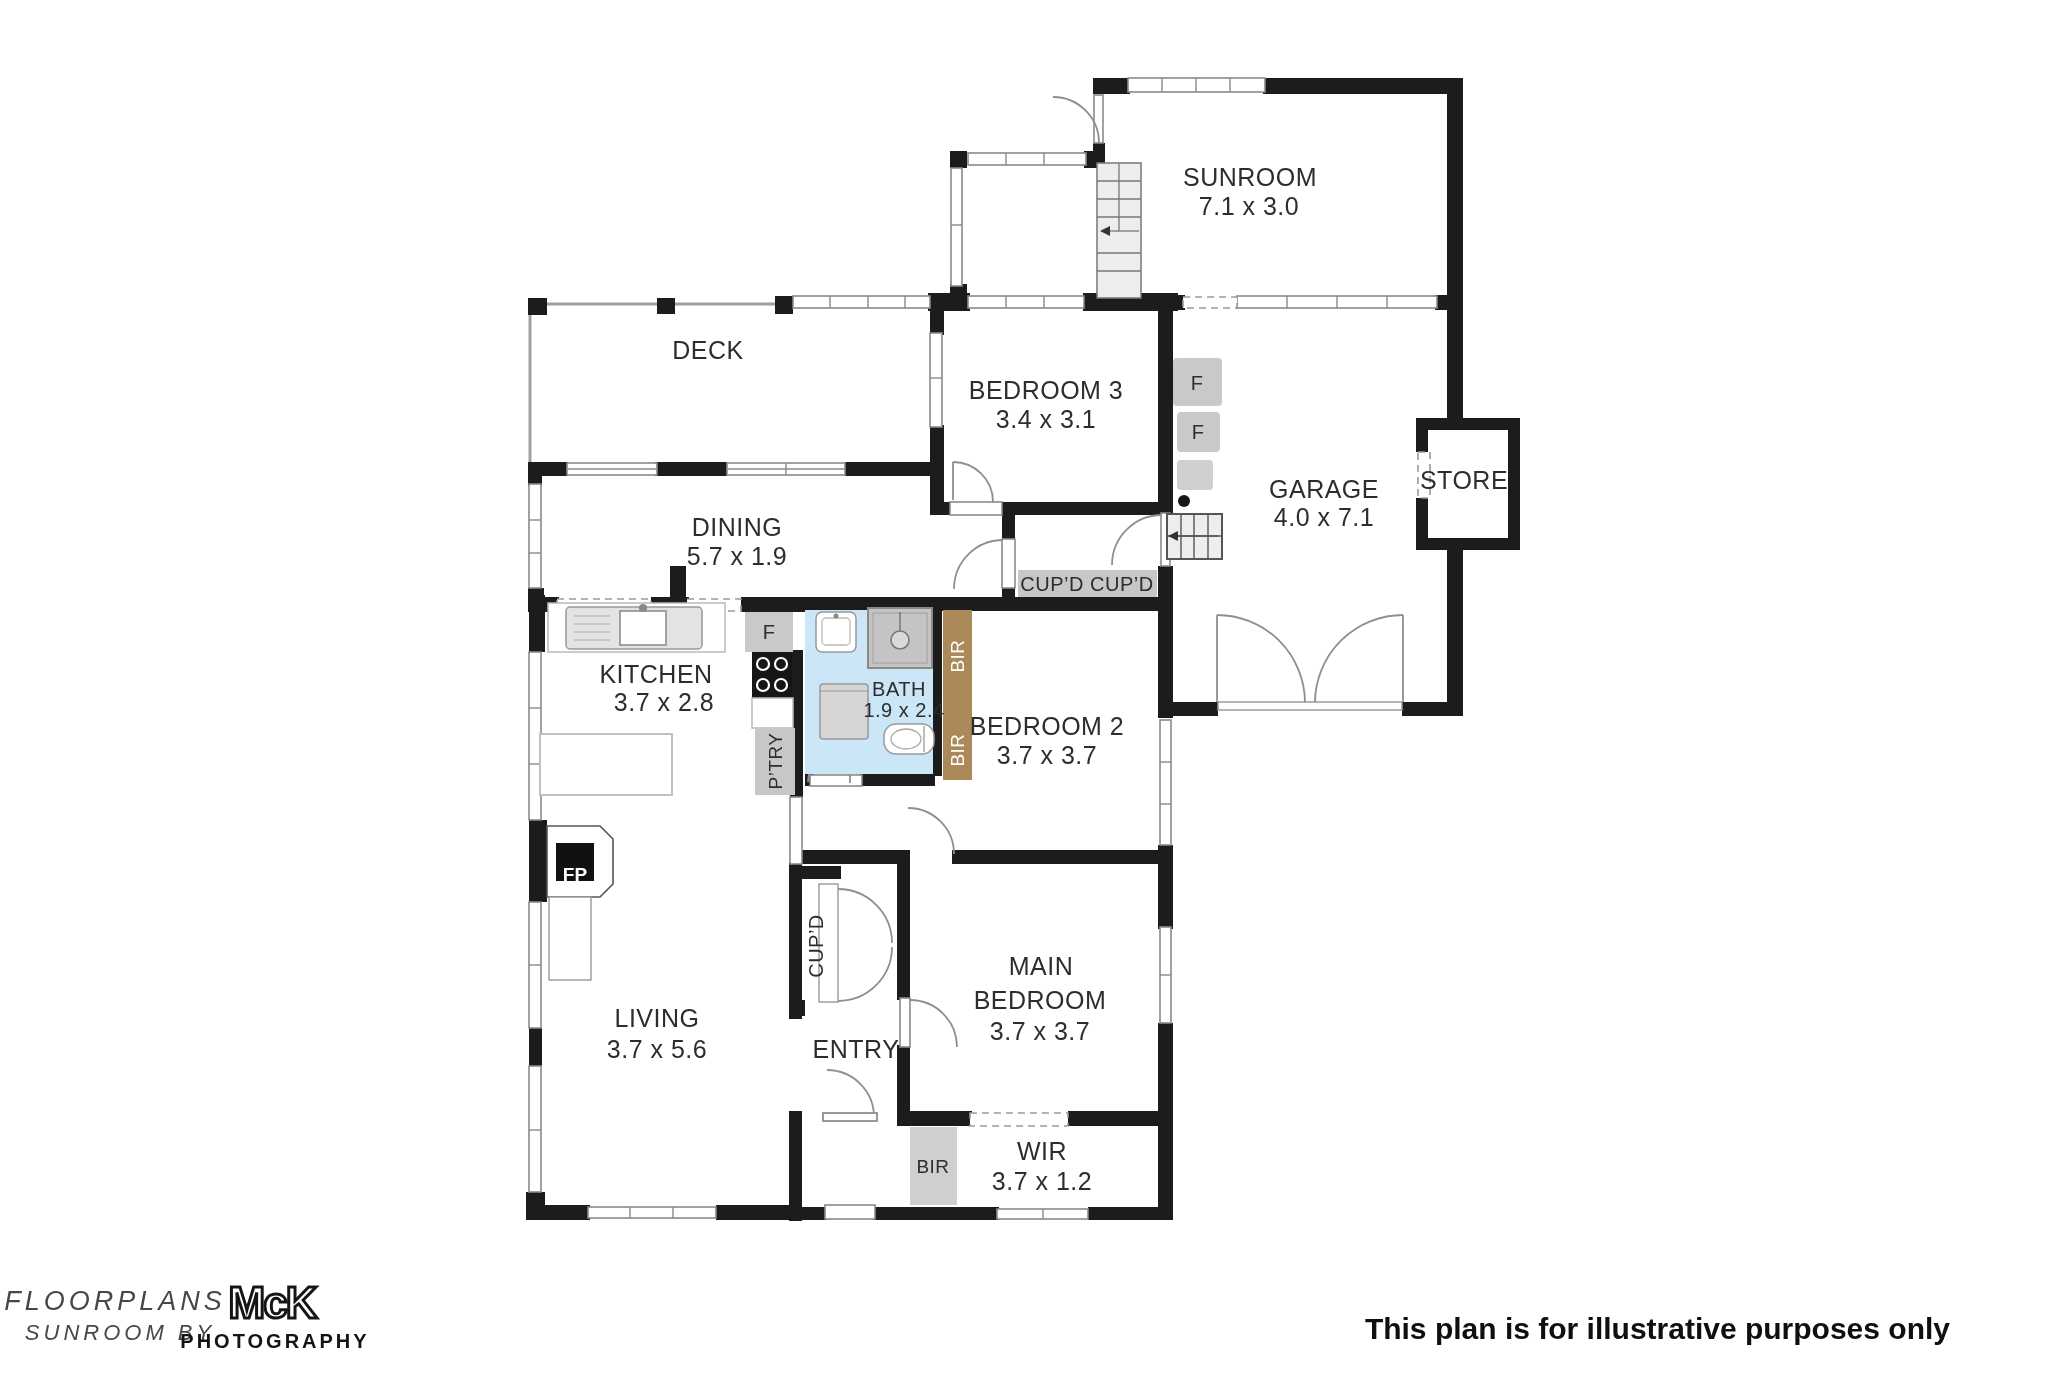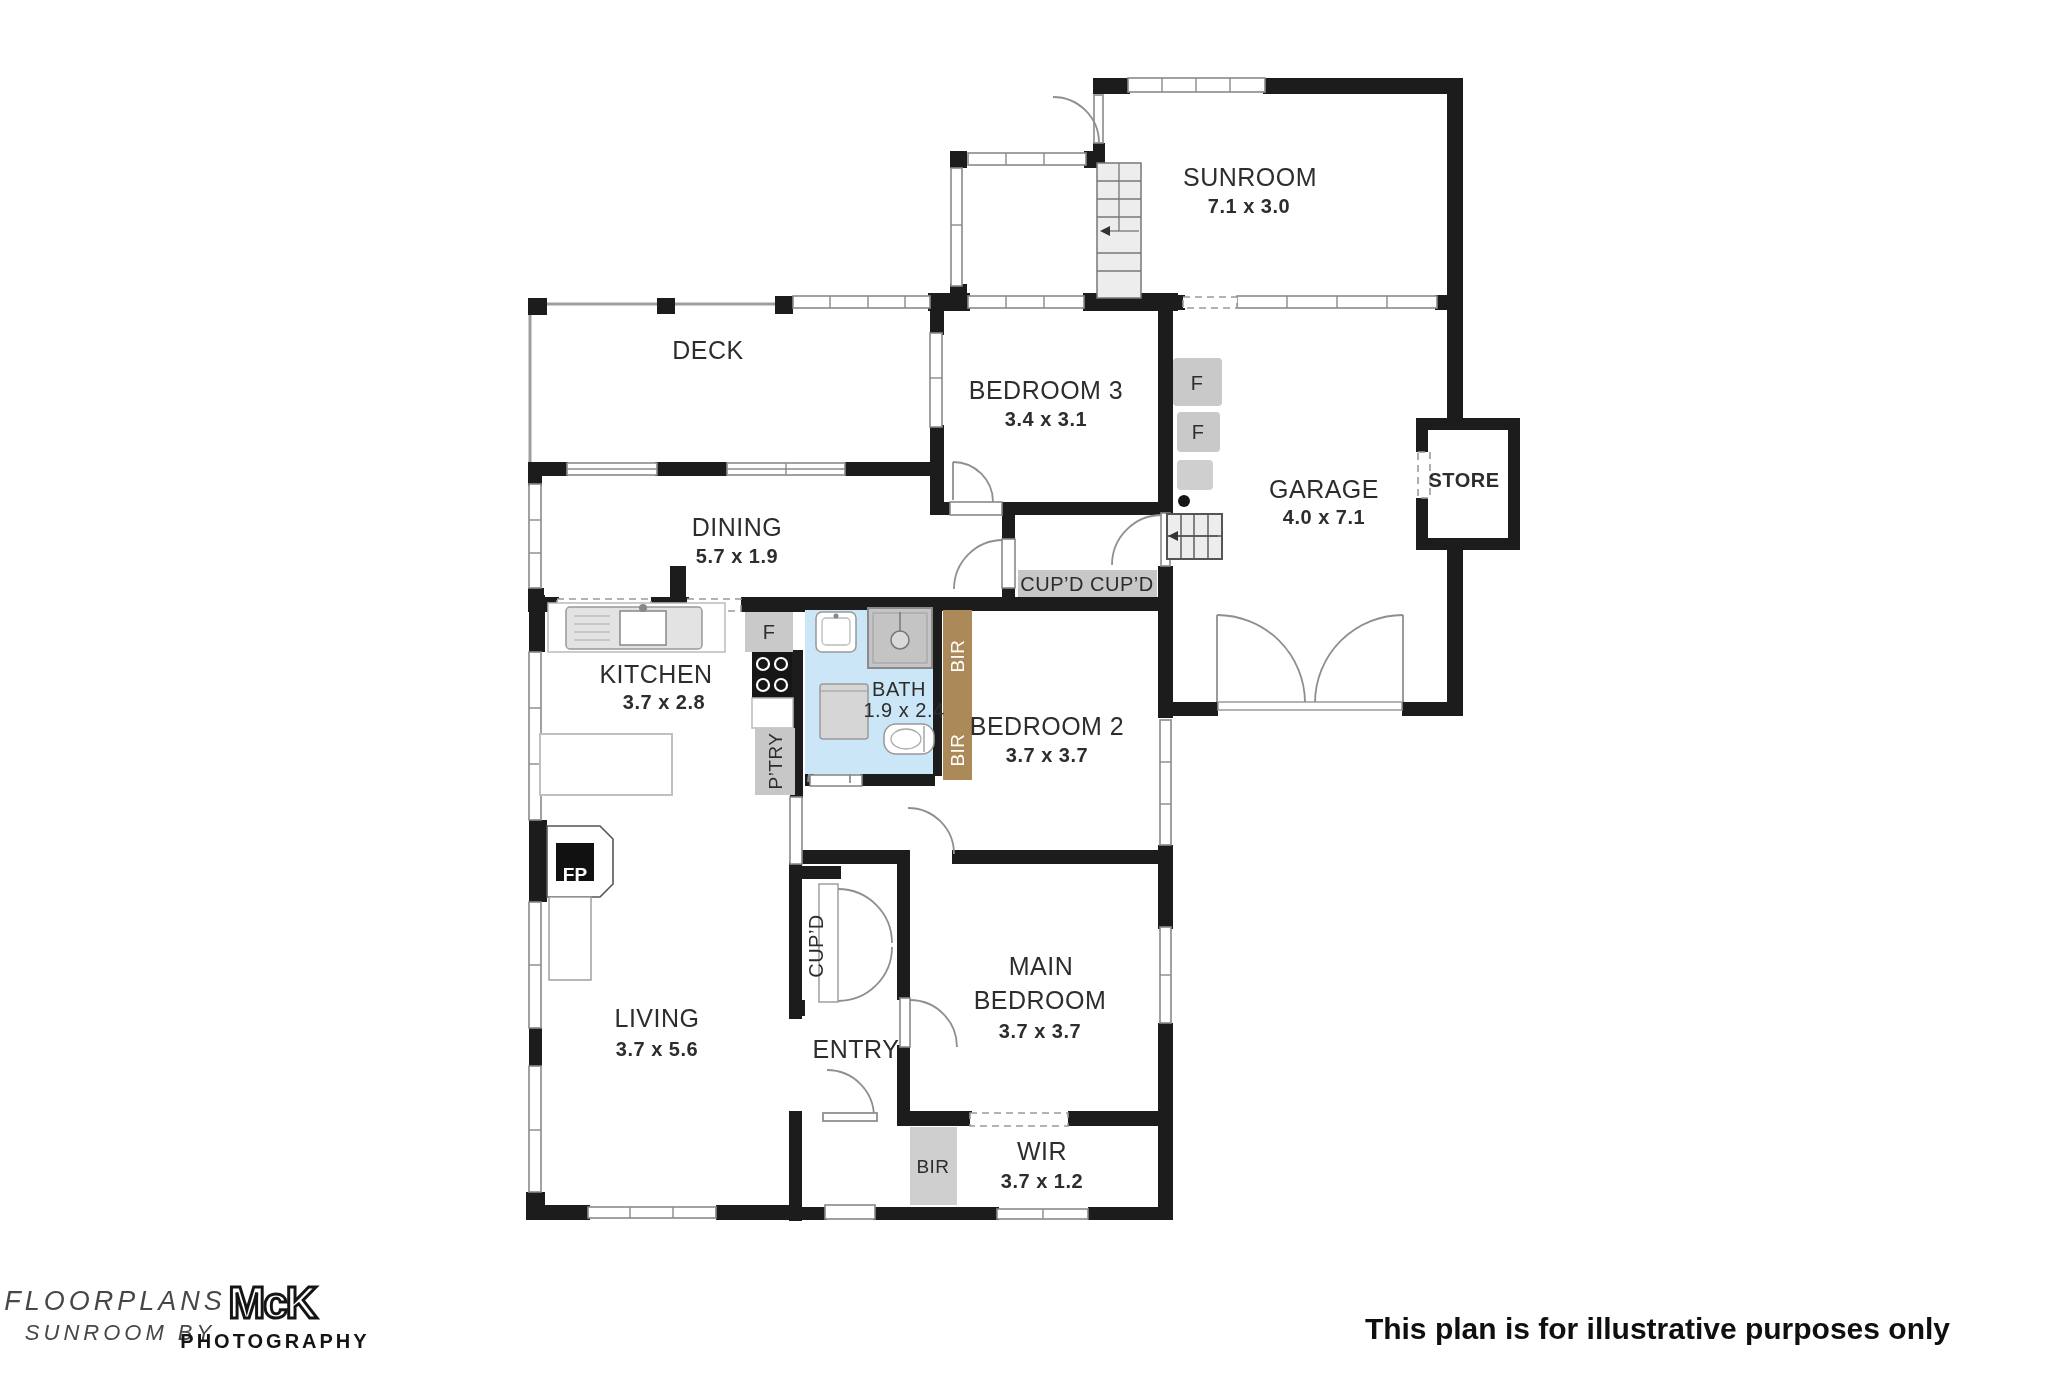--- a/index.html
+++ b/index.html
@@ -2,21 +2,21 @@
 <html><head>
 <meta charset="utf-8">
 <style>
   html,body{margin:0;padding:0;background:#ffffff;}
   .canvas{position:relative;width:2048px;height:1389px;background:#fff;overflow:hidden;
           font-family:"Liberation Sans", sans-serif;}
   svg{position:absolute;left:0;top:0;}
   .lbl{position:absolute;transform:translate(-50%,-50%);white-space:nowrap;color:#2d2d2d;
        letter-spacing:.5px;line-height:1;}
   .room{font-size:25px;font-weight:500;}
-  .dims{font-size:20px;font-weight:700;}
+  .dims{font-size:25px;font-weight:400;}
   .small{font-size:20px;font-weight:500;}
   .tiny{font-size:19px;font-weight:500;}
   .vert{transform:translate(-50%,-50%) rotate(-90deg);}
   .white{color:#ffffff;}
   .fp{color:#fff;font-size:19px;font-weight:700;letter-spacing:0;margin-top:12px;}
   .logo-line{position:absolute;color:#474747;font-style:italic;letter-spacing:4px;}
   .logo-floorplans{left:115px;top:1301px;font-size:27px;transform:translate(-50%,-50%);}
   .logo-powered{left:120px;top:1333px;font-size:22px;transform:translate(-50%,-50%);}
   .logo-mck{position:absolute;left:272px;top:1303px;transform:translate(-50%,-50%);
             font-size:44px;font-weight:800;color:#fff;letter-spacing:-2px;

